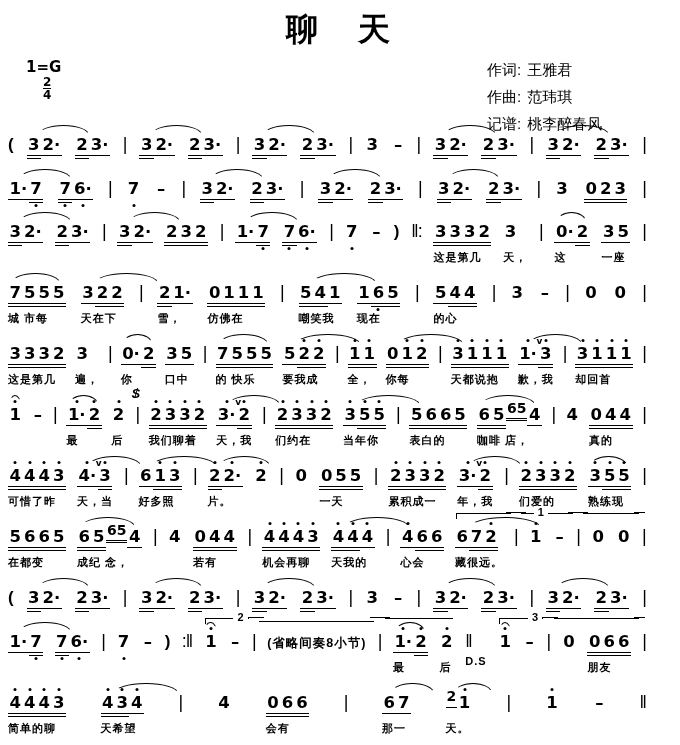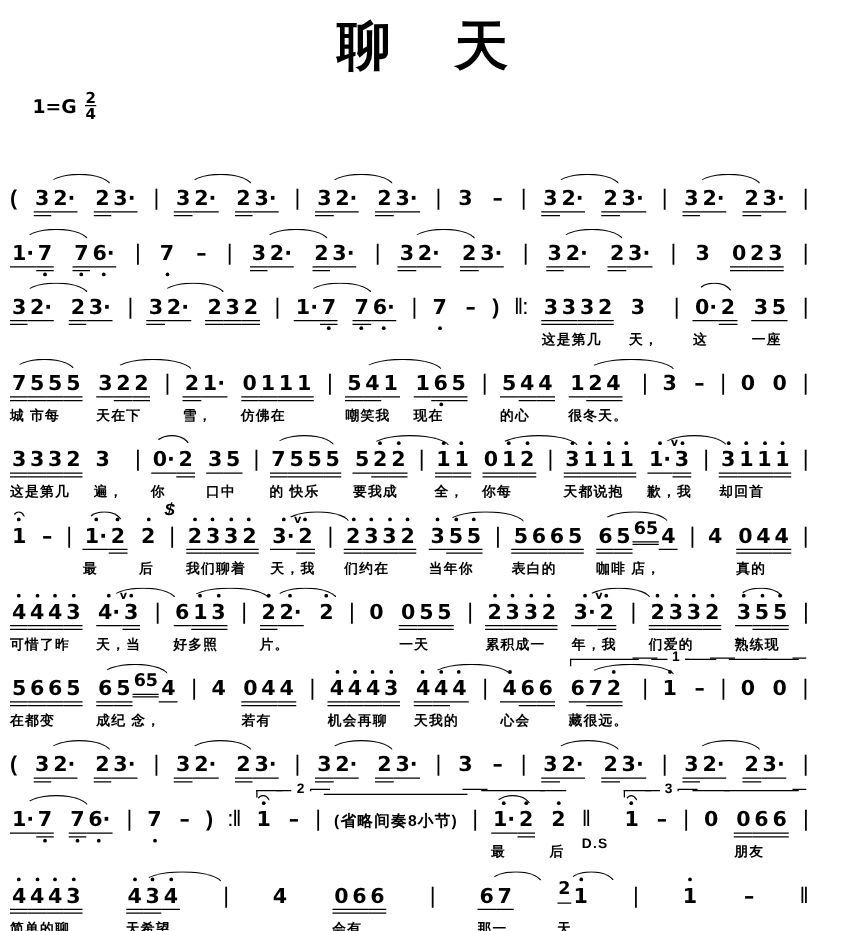--- a/index.html
+++ b/index.html
@@ -1,22 +1,22 @@
 <!DOCTYPE html>
 <html><head>
 <meta charset="utf-8">
 <style>
   html,body{margin:0;padding:0;background:#fff;color:#000;}
   body{width:680px;height:745px;overflow:hidden;font-family:"Liberation Sans","DejaVu Sans",sans-serif;}
   .page{position:relative;width:680px;height:745px;}
 
   
-  .title{text-align:center;font-size:43px;font-weight:bold;letter-spacing:4px;margin:8px 0 0;font-family:Liberation Serif, serif;}
+  .title{text-align:center;font-size:32px;font-weight:bold;letter-spacing:4px;margin:8px 0 0;font-family:Liberation Serif, serif;}
   .hdr-row{position:relative;height:66px;margin-top:2px;}
-  .keytime{position:absolute;left:26px;top:4px;font-size:15px;font-weight:bold;display:flex;align-items:center;font-family:"DejaVu Sans",sans-serif;}
+  .keytime{position:absolute;left:26px;top:4px;font-size:15px;font-weight:bold;display:flex;align-items:center;font-family:"DejaVu Sans",sans-serif;flex-direction:column;}
   .ts{display:inline-flex;flex-direction:column;text-align:center;font-size:12px;line-height:12px;margin-left:7px;}
   .ts .den{border-top:1.3px solid #000;}
   .singer{position:absolute;left:0;right:0;top:6px;text-align:center;font-size:15px;}
   .credits{position:absolute;left:487px;top:2px;font-size:15px;line-height:27px;}
   .credits .lab{margin-right:6px;}
 
   
   #score{padding:0 34px 0 8px;}
   .sys{display:flex;justify-content:space-between;align-items:baseline;padding:14px 0 0;margin-bottom:3px;}
   .tok{position:relative;white-space:nowrap;}
@@ -50,20 +50,25 @@
 <div class="page">
   <div class="title">聊　天</div>
   <div class="hdr-row">
     <div class="keytime">
       <span>1=G</span>
       <span class="ts">
         <span class="num">2</span>
         <span class="den">4</span>
       </span>
     </div>
+    <div class="credits" id="credits">
+        <div><span class="lab">作词:</span><span>王雅君</span></div>
+        <div><span class="lab">作曲:</span><span>范玮琪</span></div>
+        <div><span class="lab">记谱:</span><span>桃李醉春风</span></div>
+      </div>
   </div>
   <div id="score">
       <div class="sys">
         <span class="tok paren"><span>(</span></span>
         <span class="tok"><span class="arc a2"></span><span class="grp"><span class="seg u2"><span class="ch">3</span></span><span class="seg u1"><span class="ch">2·</span></span></span></span>
         <span class="tok"><span class="grp"><span class="seg u2"><span class="ch">2</span></span><span class="seg u1"><span class="ch">3·</span></span></span></span>
         <span class="tok bar"><span class="bg">|</span></span>
         <span class="tok"><span class="arc a2"></span><span class="grp"><span class="seg u2"><span class="ch">3</span></span><span class="seg u1"><span class="ch">2·</span></span></span></span>
         <span class="tok"><span class="grp"><span class="seg u2"><span class="ch">2</span></span><span class="seg u1"><span class="ch">3·</span></span></span></span>
         <span class="tok bar"><span class="bg">|</span></span>
@@ -125,21 +130,20 @@
         <span class="tok"><span class="arc a1"></span><span class="grp"><span class="seg u2"><span class="ch">7</span></span><span class="seg u2"><span class="ch">5</span></span><span class="seg u2"><span class="ch">5</span></span><span class="seg u2"><span class="ch">5</span></span></span><span class="lyr">城 市每</span></span>
         <span class="tok"><span class="arc a2"></span><span class="grp"><span class="seg u1"><span class="ch">3</span></span><span class="seg u2"><span class="ch">2</span></span><span class="seg u2"><span class="ch">2</span></span></span><span class="lyr">天在下</span></span>
         <span class="tok bar"><span class="bg">|</span></span>
         <span class="tok"><span class="grp"><span class="seg u2"><span class="ch">2</span></span><span class="seg u1"><span class="ch">1·</span></span></span><span class="lyr">雪，</span></span>
         <span class="tok"><span class="grp"><span class="seg u2"><span class="ch">0</span></span><span class="seg u2"><span class="ch">1</span></span><span class="seg u2"><span class="ch">1</span></span><span class="seg u2"><span class="ch">1</span></span></span><span class="lyr">仿佛在</span></span>
         <span class="tok bar"><span class="bg">|</span></span>
         <span class="tok"><span class="arc a2"></span><span class="grp"><span class="seg u2"><span class="ch">5</span></span><span class="seg u2"><span class="ch">4</span></span><span class="seg u1"><span class="ch">1</span></span></span><span class="lyr">嘲笑我</span></span>
         <span class="tok"><span class="grp"><span class="seg u1"><span class="ch">1</span></span><span class="seg u2"><span class="ch">6</span><span class="db"></span></span><span class="seg u2"><span class="ch">5</span></span></span><span class="lyr">现在</span></span>
         <span class="tok bar"><span class="bg">|</span></span>
         <span class="tok"><span class="grp"><span class="seg u1"><span class="ch">5</span></span><span class="seg u2"><span class="ch">4</span></span><span class="seg u2"><span class="ch">4</span></span></span><span class="lyr">的心</span></span>
-        <span class="tok"><span class="arc a2"></span><span class="grp"><span class="seg u1"><span class="ch">1</span></span><span class="seg u2"><span class="ch">2</span></span><span class="seg u2"><span class="ch">4</span></span></span><span class="lyr">很冬天。</span></span>
         <span class="tok bar"><span class="bg">|</span></span>
         <span class="tok"><span class="grp"><span class="seg u0"><span class="ch">3</span></span></span></span>
         <span class="tok"><span class="grp"><span class="seg u0"><span class="ch">–</span></span></span></span>
         <span class="tok bar"><span class="bg">|</span></span>
         <span class="tok"><span class="grp"><span class="seg u0"><span class="ch">0</span></span></span></span>
         <span class="tok"><span class="grp"><span class="seg u0"><span class="ch">0</span></span></span></span>
         <span class="tok bar"><span class="bg">|</span></span>
       </div>
       <div class="sys">
         <span class="tok"><span class="grp"><span class="seg u2"><span class="ch">3</span></span><span class="seg u2"><span class="ch">3</span></span><span class="seg u2"><span class="ch">3</span></span><span class="seg u2"><span class="ch">2</span></span></span><span class="lyr">这是第几</span></span>

